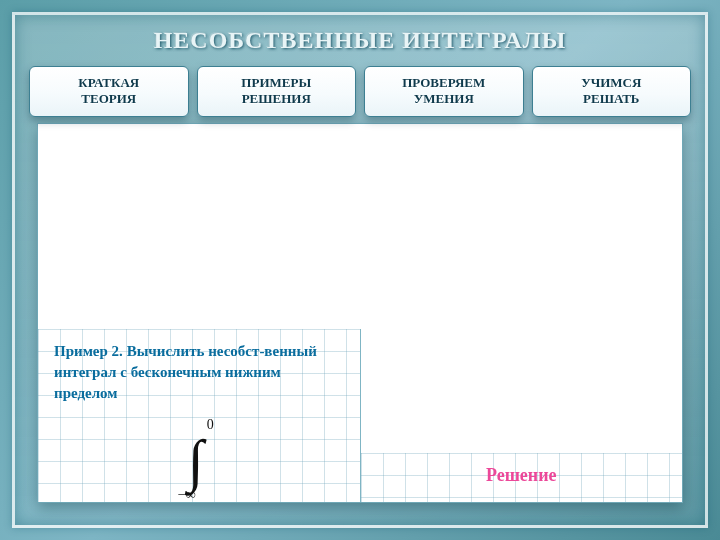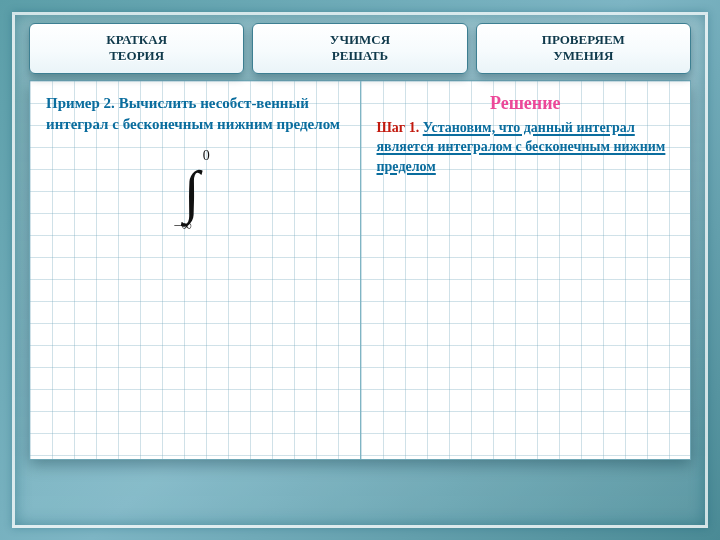--- a/index.html
+++ b/index.html
@@ -45,24 +45,25 @@
     line-height: 1.25;
     color: #0f3a4c;
     text-shadow: 0 1px 0 #fff;
     box-shadow: 0 4px 8px rgba(0,40,55,0.35), inset 0 1px 0 rgba(255,255,255,0.9);
     cursor: pointer;
   }
   .content {
     display: flex;
     gap: 0;
     height: 380px;
-    margin: 0 4px;
+    margin: 0 12px;
     background: #fff;
     border: 1px solid #6fa7b6;
     box-shadow: 0 5px 14px rgba(0,40,55,0.35);
+    align-items: flex-end;
   }
   .pane {
     position: relative;
     flex: 1;
     padding: 12px 16px;
     overflow: hidden;
   }
   .pane.left { border-right: 1px solid #7fb5c4; }
   .grid-bg {
     position: absolute; inset: 0;
@@ -133,25 +134,27 @@
     vertical-align: middle;
     font-style: italic;
   }
   .integral .body sup { font-size: 14px; font-style: italic; }
 </style>
 </head>
 <body>
 
 <div class="frame">
 
+  <div class="title">НЕСОБСТВЕННЫЕ ИНТЕГРАЛЫ</div>
 
   <div class="tabs">
     <div class="tab">КРАТКАЯ<br>ТЕОРИЯ</div>
+    <div class="tab">ПРИМЕРЫ<br>РЕШЕНИЯ</div>
+    <div class="tab">ПРОВЕРЯЕМ<br>УМЕНИЯ</div>
     <div class="tab">УЧИМСЯ<br>РЕШАТЬ</div>
-    <div class="tab">ПРОВЕРЯЕМ<br>УМЕНИЯ</div>
   </div>
 
   <div class="content">
 
     <div class="pane left">
       <div class="grid-bg"></div>
       <div class="text problem">
         <span class="ref">Пример 2.</span>
         <span>Вычислить несобст-венный интеграл с бесконечным нижним пределом</span>
       </div>
@@ -160,21 +163,17 @@
           <span class="up">0</span>
           <span class="lo">−∞</span>
         </span>
       </div>
     </div>
 
     <div class="pane right">
       <div class="grid-bg"></div>
       <div class="text">
         <div class="solution-title">Решение</div>
-        <div class="step">
-          <span class="label">Шаг 1.</span>
-          <span class="link">Установим, что данный интеграл является интегралом с бесконечным нижним пределом</span>
-        </div>
       </div>
     </div>
 
   </div>
 </div>
 
 </body></html>

